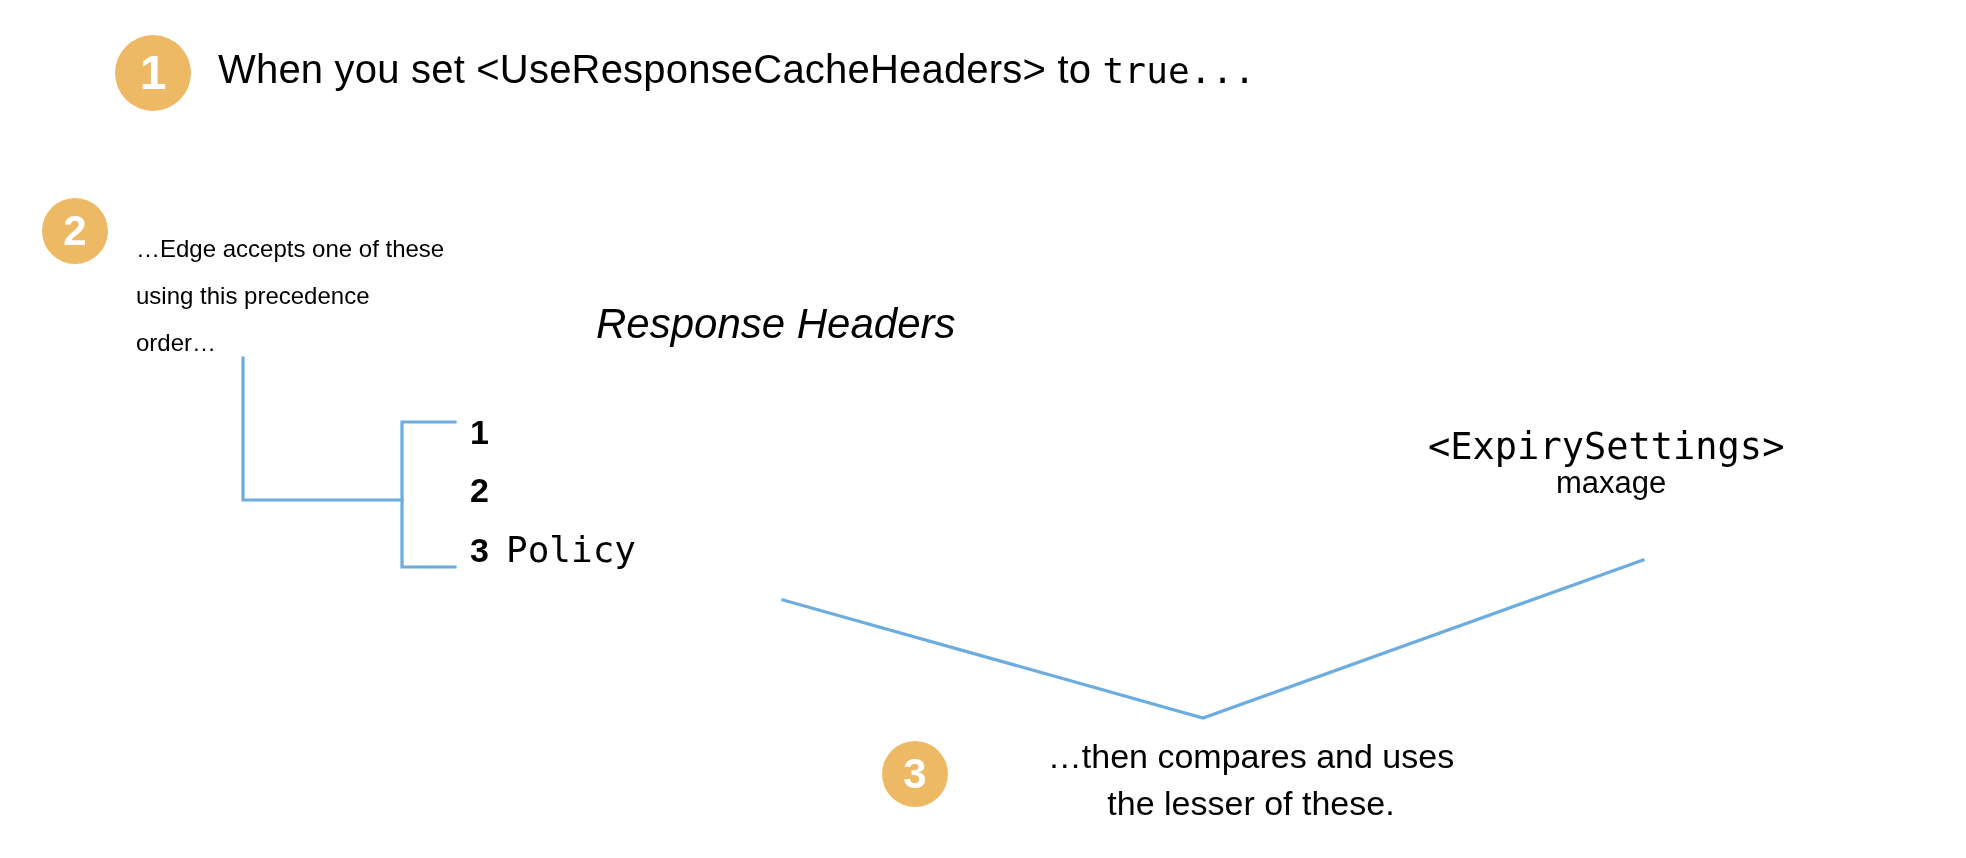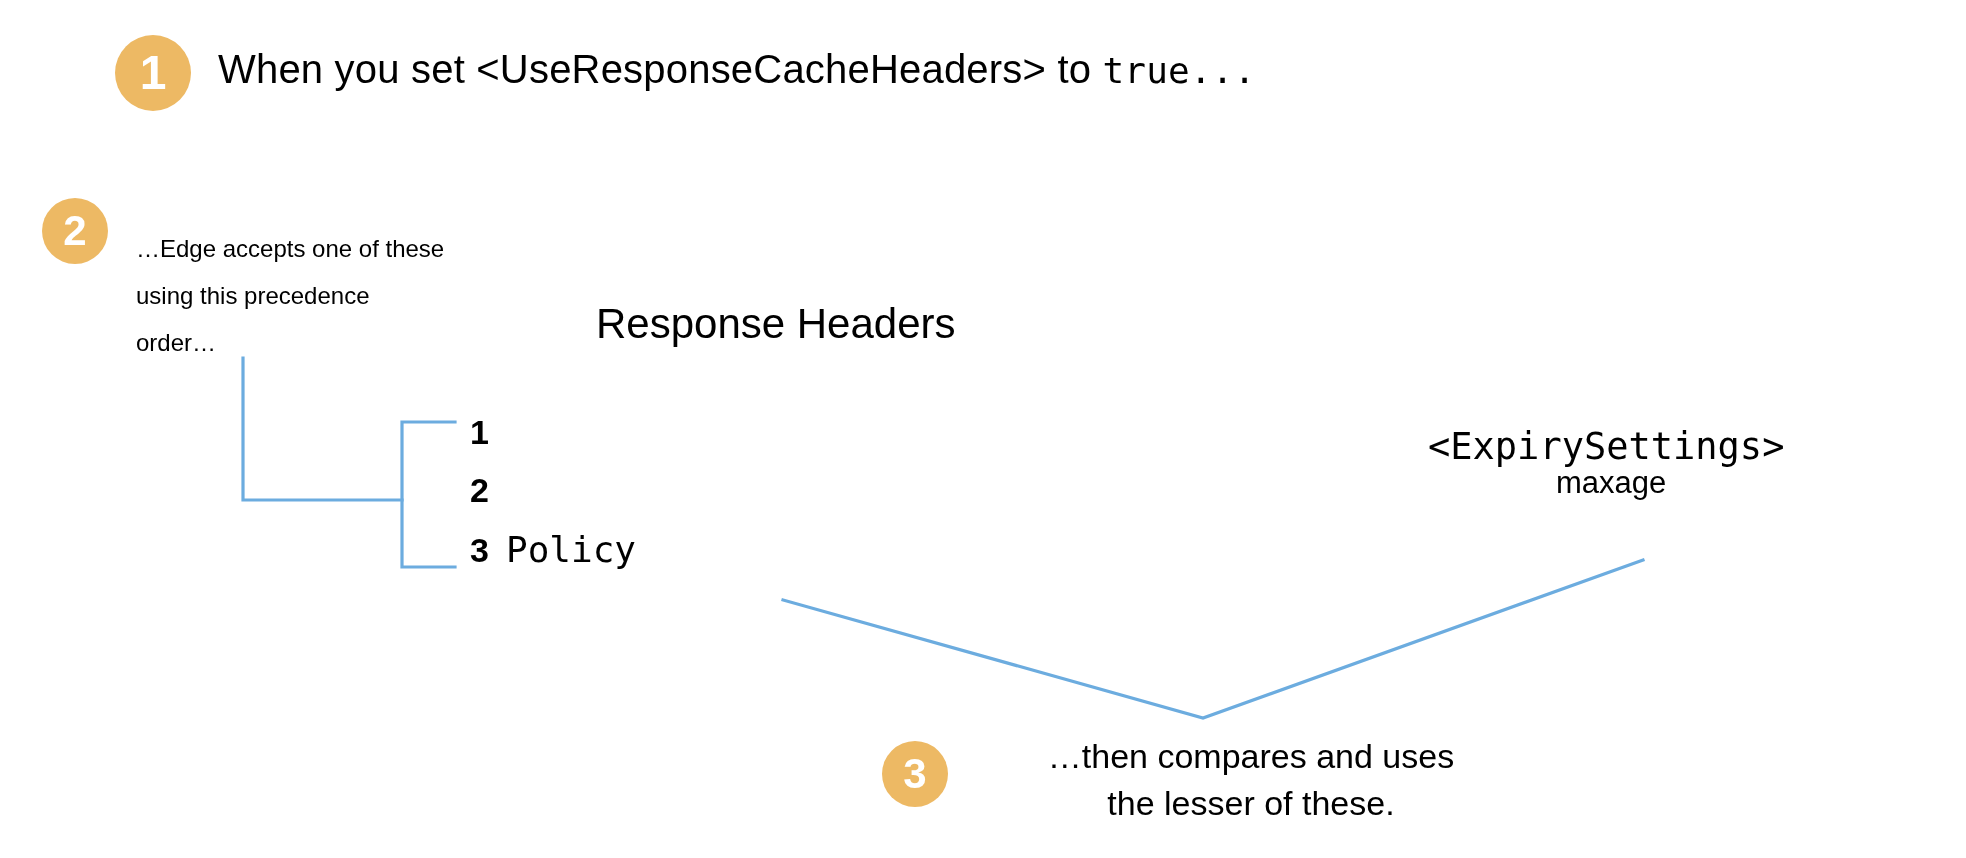--- a/index.html
+++ b/index.html
@@ -93,20 +93,21 @@
     line-height: 47px;
     white-space: pre-line;
     width: 520px;
     margin-top: 35px;
   }
 
   #col-headers-title {
     left: 596px;
     top: 300px;
     font-size: 42px;
+    font-style: italic;
   }
   #col-policy-title {
     left: 1424px;
     top: 300px;
     font-size: 42px;
   }
 
   
   #precedence-list {
     position: absolute;

